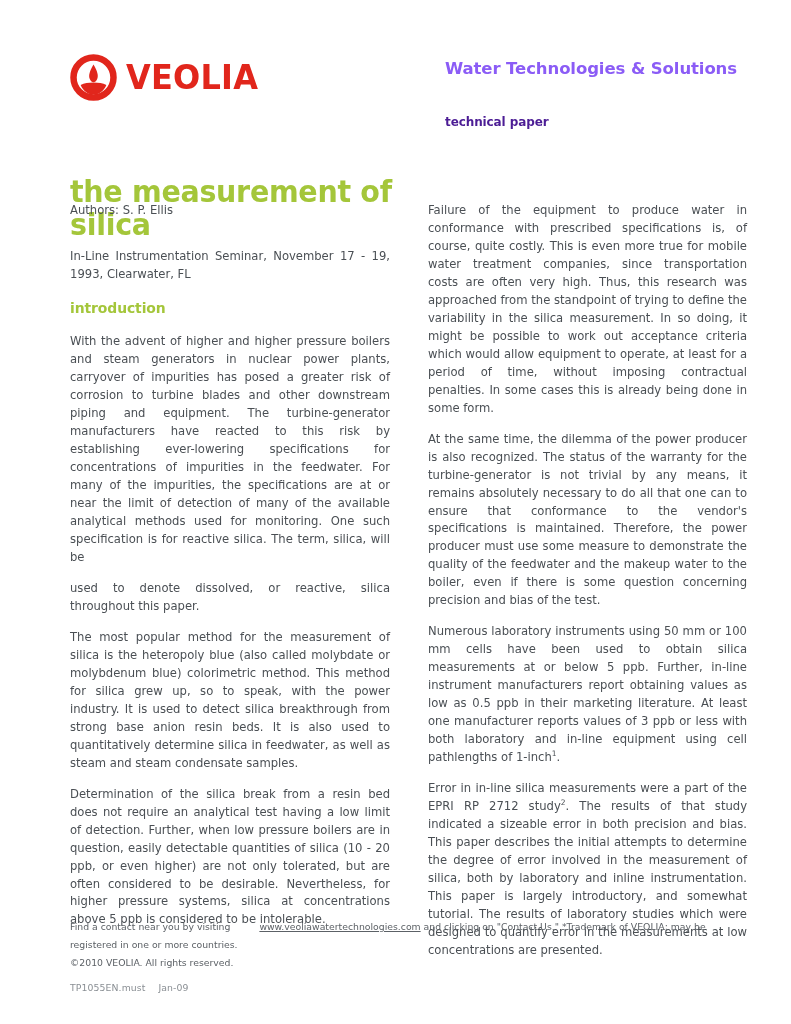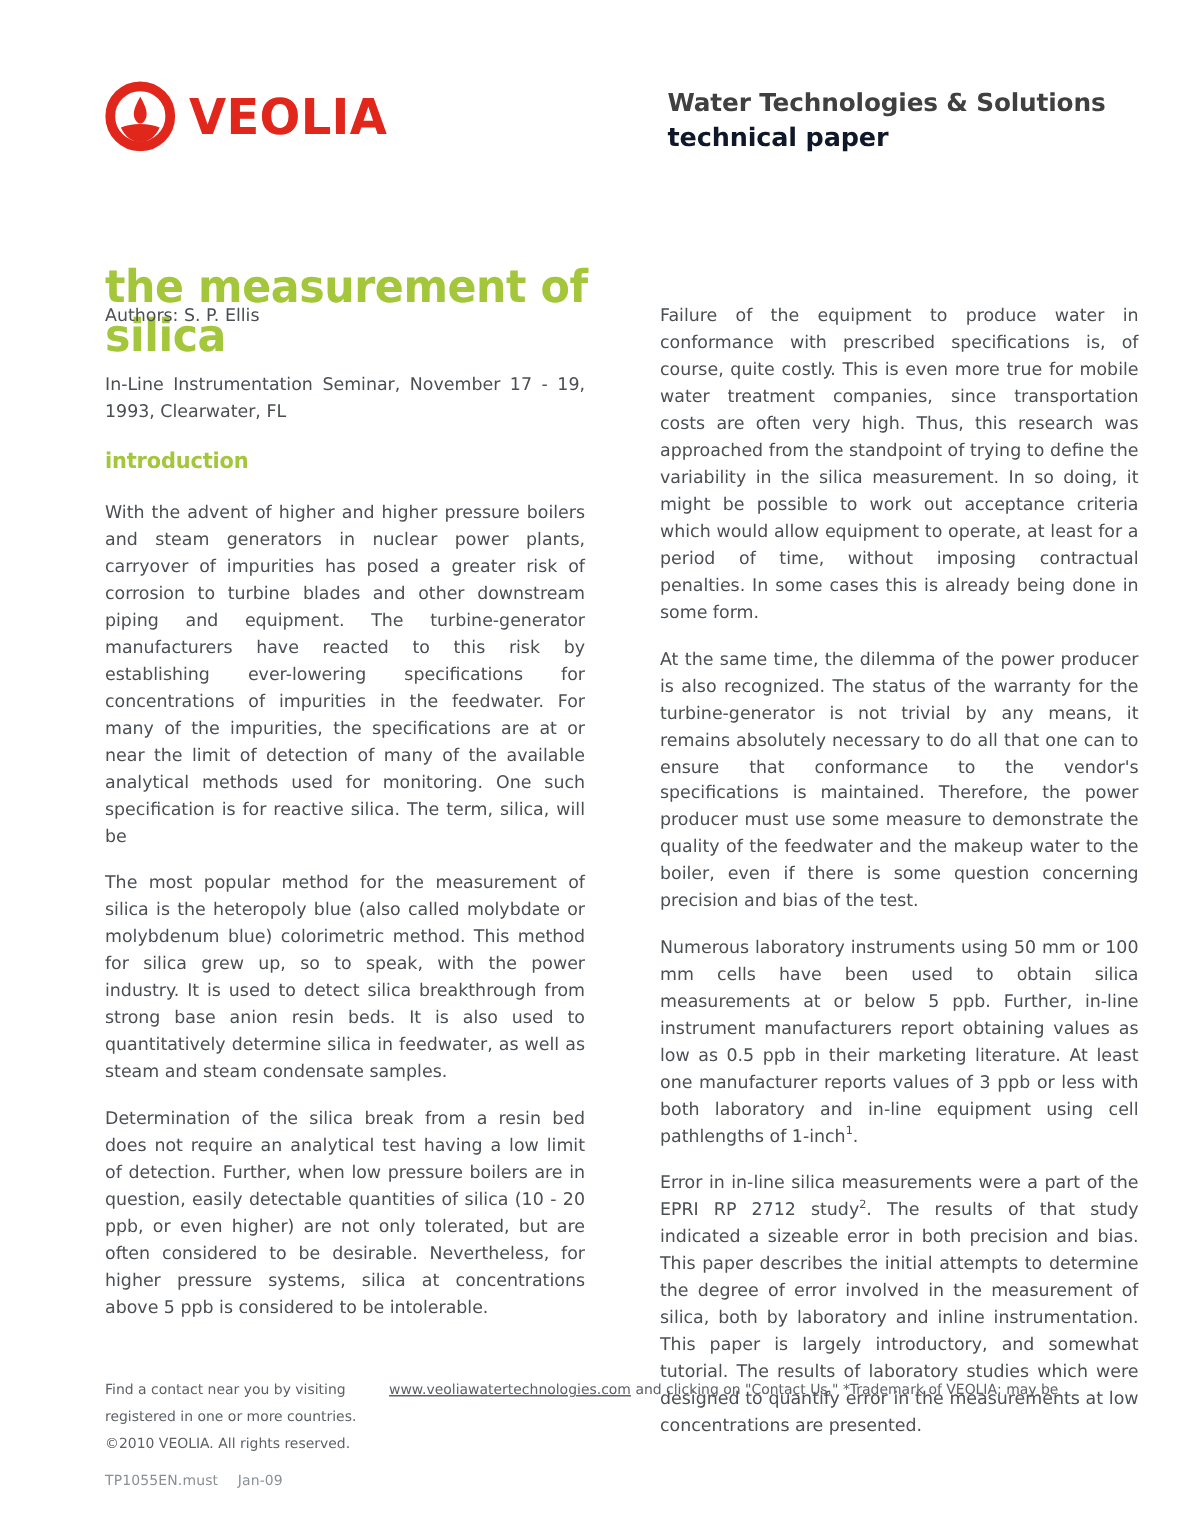--- a/index.html
+++ b/index.html
@@ -55,34 +55,35 @@
     line-height: 1;
     transform: scaleX(0.97);
     transform-origin: left center;
   }
   .header-right {
     position: absolute;
     left: 375px;
     top: 6px;
   }
   .brand-line1 {
-    color: #404040;
+    color: #8b5cf6;
     font-weight: bold;
     font-size: 16.5px;
     letter-spacing: -0.1px;
     line-height: 1.35;
     white-space: nowrap;
   }
   .brand-line2 {
-    color: #0f172a;
-    font-weight: bold;
-    font-size: 17px;
+    color: #4c1d95;
+    font-weight: bold;
+    font-size: 12px;
     letter-spacing: -0.1px;
     line-height: 1.45;
     white-space: nowrap;
+    margin-top: 34px;
   }
 
   
   .doc-title {
     position: absolute;
     left: 70px;
     top: 155px;
     width: 420px;
     color: #a4c63a;
     font-size: 30px;
@@ -97,21 +98,21 @@
   .col {
     position: absolute;
     top: 202px;
     width: 320px;
     font-size: 11.6px;
     line-height: 1.55;
     text-align: justify;
     color: #4a4f54;
   }
   .col-left  { left: 70px;  width: 320px; }
-  .col-right { left: 440px; width: 319px; }
+  .col-right { left: 428px; width: 319px; }
 
   .col p {
     margin: 0 0 13px 0;
     text-align: justify;
     -webkit-hyphens: none;
     hyphens: none;
   }
   .col p:last-child { margin-bottom: 0; }
 
   .meta {
@@ -197,20 +198,21 @@
   <h1 class="doc-title">the measurement of silica</h1>
 
   <div class="col col-left">
 
     <p class="meta authors">Authors: S. P. Ellis</p>
     <p class="meta">In-Line Instrumentation Seminar, November 17 - 19, 1993, Clearwater, FL</p>
 
     <div class="section-head">introduction</div>
 
     <p>With the advent of higher and higher pressure boilers and steam generators in nuclear power plants, carryover of impurities has posed a greater risk of corrosion to turbine blades and other downstream piping and equipment. The turbine-generator manufacturers have reacted to this risk by establishing ever-lowering specifications for concentrations of impurities in the feedwater. For many of the impurities, the specifications are at or near the limit of detection of many of the available analytical methods used for monitoring. One such specification is for reactive silica. The term, silica, will be</p>
+    <p class="nobreak-frag">used to denote dissolved, or reactive, silica throughout this paper.</p>
     <p>The most popular method for the measurement of silica is the heteropoly blue (also called molybdate or molybdenum blue) colorimetric method. This method for silica grew up, so to speak, with the power industry. It is used to detect silica breakthrough from strong base anion resin beds. It is also used to quantitatively determine silica in feedwater, as well as steam and steam condensate samples.</p>
     <p>Determination of the silica break from a resin bed does not require an analytical test having a low limit of detection. Further, when low pressure boilers are in question, easily detectable quantities of silica (10 - 20 ppb, or even higher) are not only tolerated, but are often considered to be desirable. Nevertheless, for higher pressure systems, silica at concentrations above 5 ppb is considered to be intolerable.</p>
 
   </div>
 
   <div class="col col-right">
 
     <p>Failure of the equipment to produce water in conformance with prescribed specifications is, of course, quite costly. This is even more true for mobile water treatment companies, since transportation costs are often very high. Thus, this research was approached from the standpoint of trying to define the variability in the silica measurement. In so doing, it might be possible to work out acceptance criteria which would allow equipment to operate, at least for a period of time, without imposing contractual penalties. In some cases this is already being done in some form.</p>
     <p>At the same time, the dilemma of the power producer is also recognized. The status of the warranty for the turbine-generator is not trivial by any means, it remains absolutely necessary to do all that one can to ensure that conformance to the vendor's specifications is maintained. Therefore, the power producer must use some measure to demonstrate the quality of the feedwater and the makeup water to the boiler, even if there is some question concerning precision and bias of the test.</p>
 

